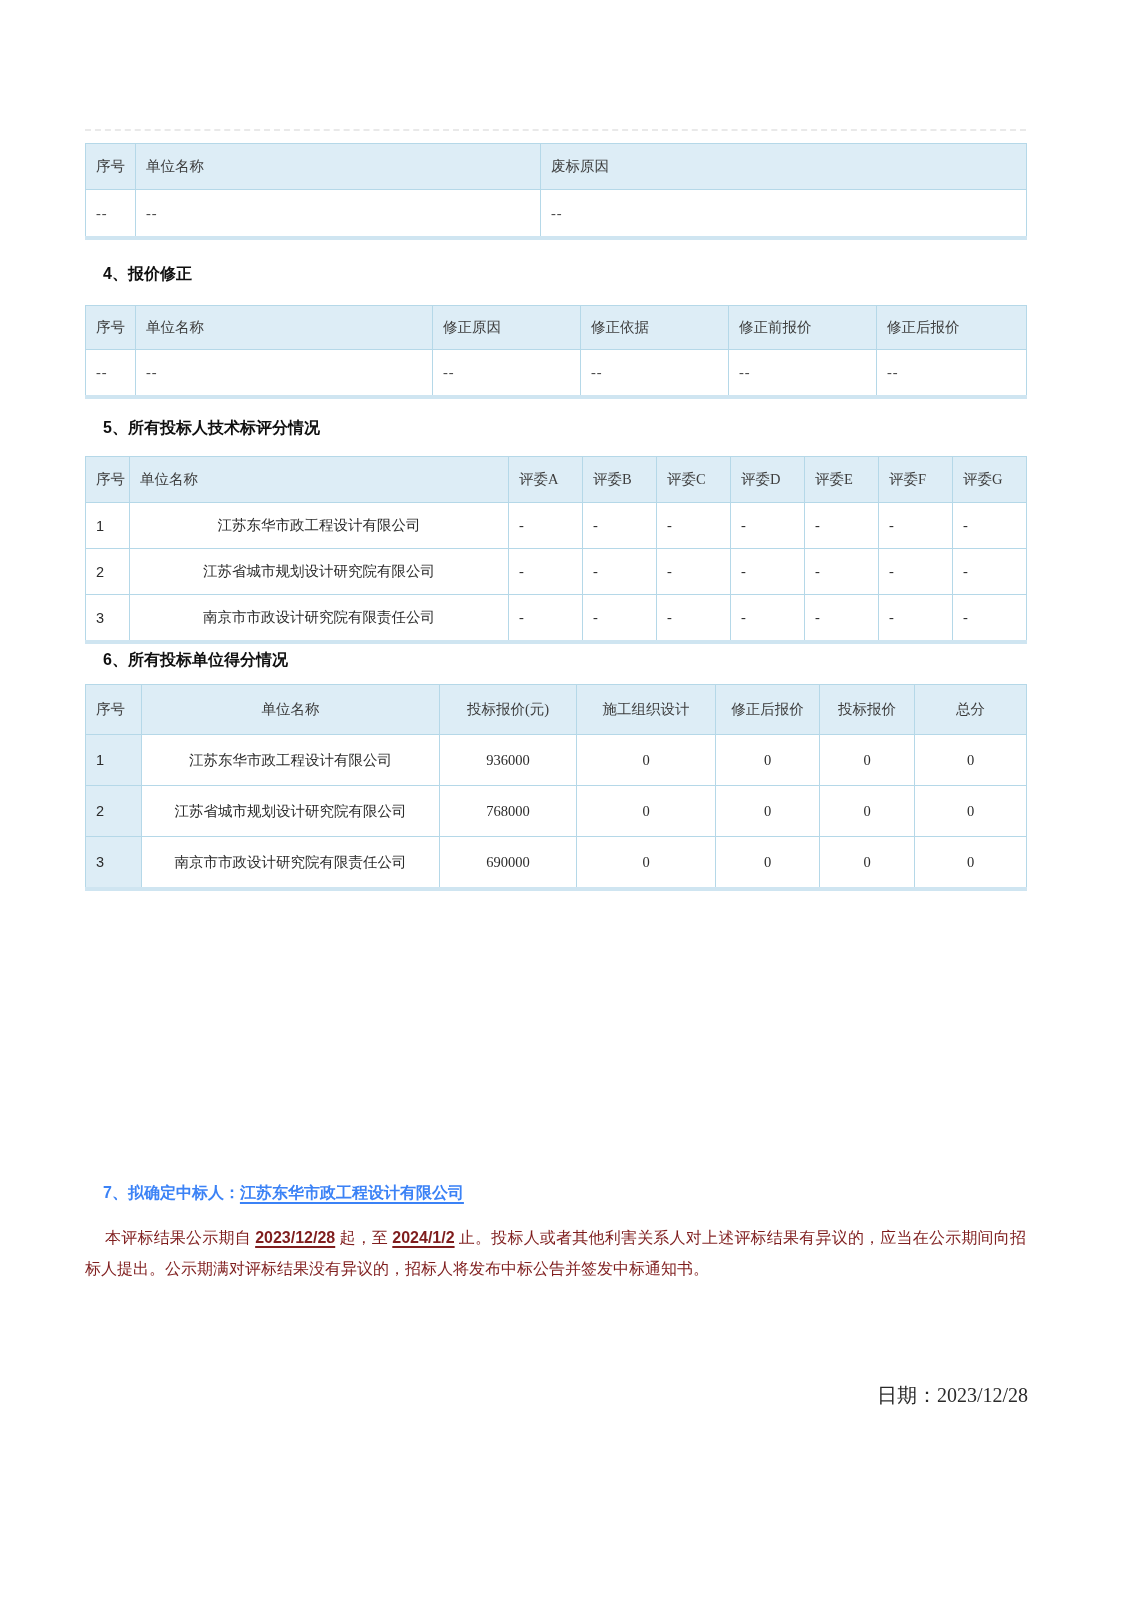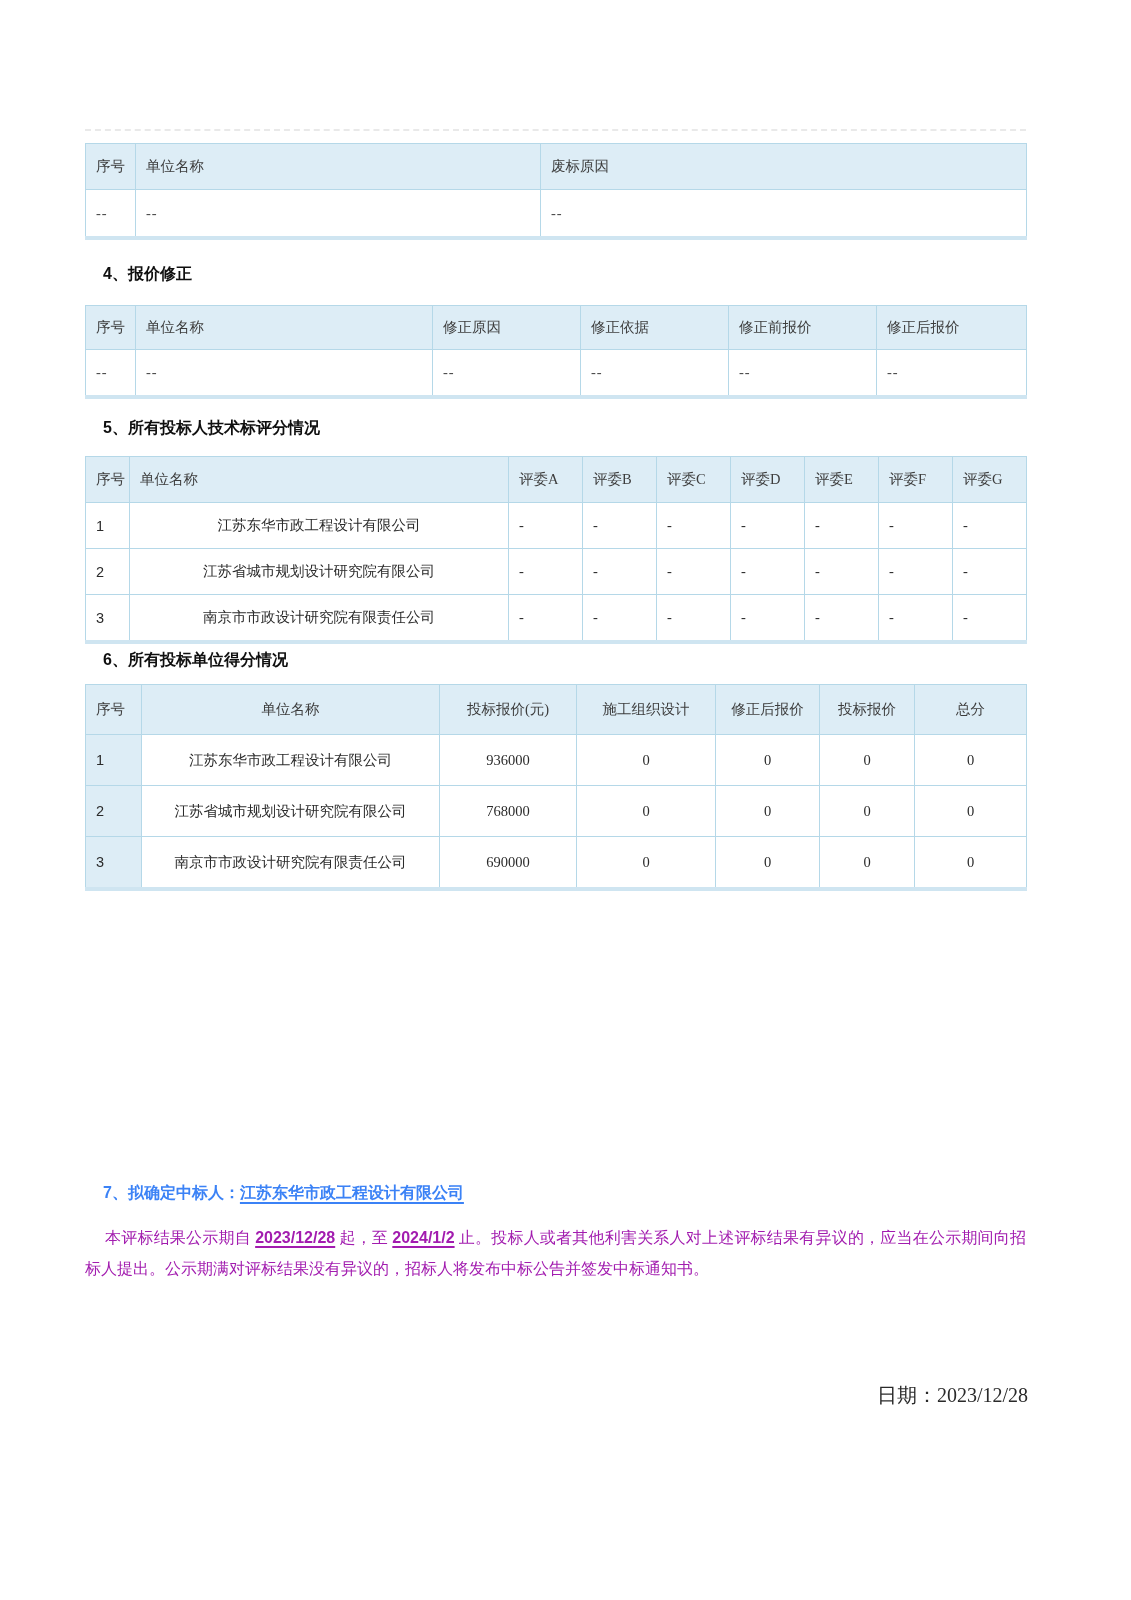--- a/index.html
+++ b/index.html
@@ -41,21 +41,21 @@
   .winner-line {
     position:absolute; left:103px; top:1183px; white-space:nowrap;
     font-family:"Liberation Sans","DejaVu Sans",sans-serif;
     font-weight:bold; font-size:16px; color:#3b82f6;
   }
   .winner-line .u {
     text-decoration:underline; text-underline-offset:4px; text-decoration-thickness:1.5px;
   }
   .notice {
     position:absolute; left:85px; top:1222px; width:941px;
-    font-size:16px; line-height:31px; color:#a21caf; text-align:justify;
+    font-size:16px; line-height:31px; color:#7f1d1d; text-align:justify;
     text-indent:20px; margin:0;
   }
   .notice .d {
     font-family:"Liberation Sans","DejaVu Sans",sans-serif;
     font-weight:bold; text-decoration:underline;
     text-underline-offset:3px; text-decoration-thickness:1.5px;
   }
   .footer-line {
     position:absolute; right:103px; white-space:nowrap;
     font-size:20px; color:#2a2a2a;

